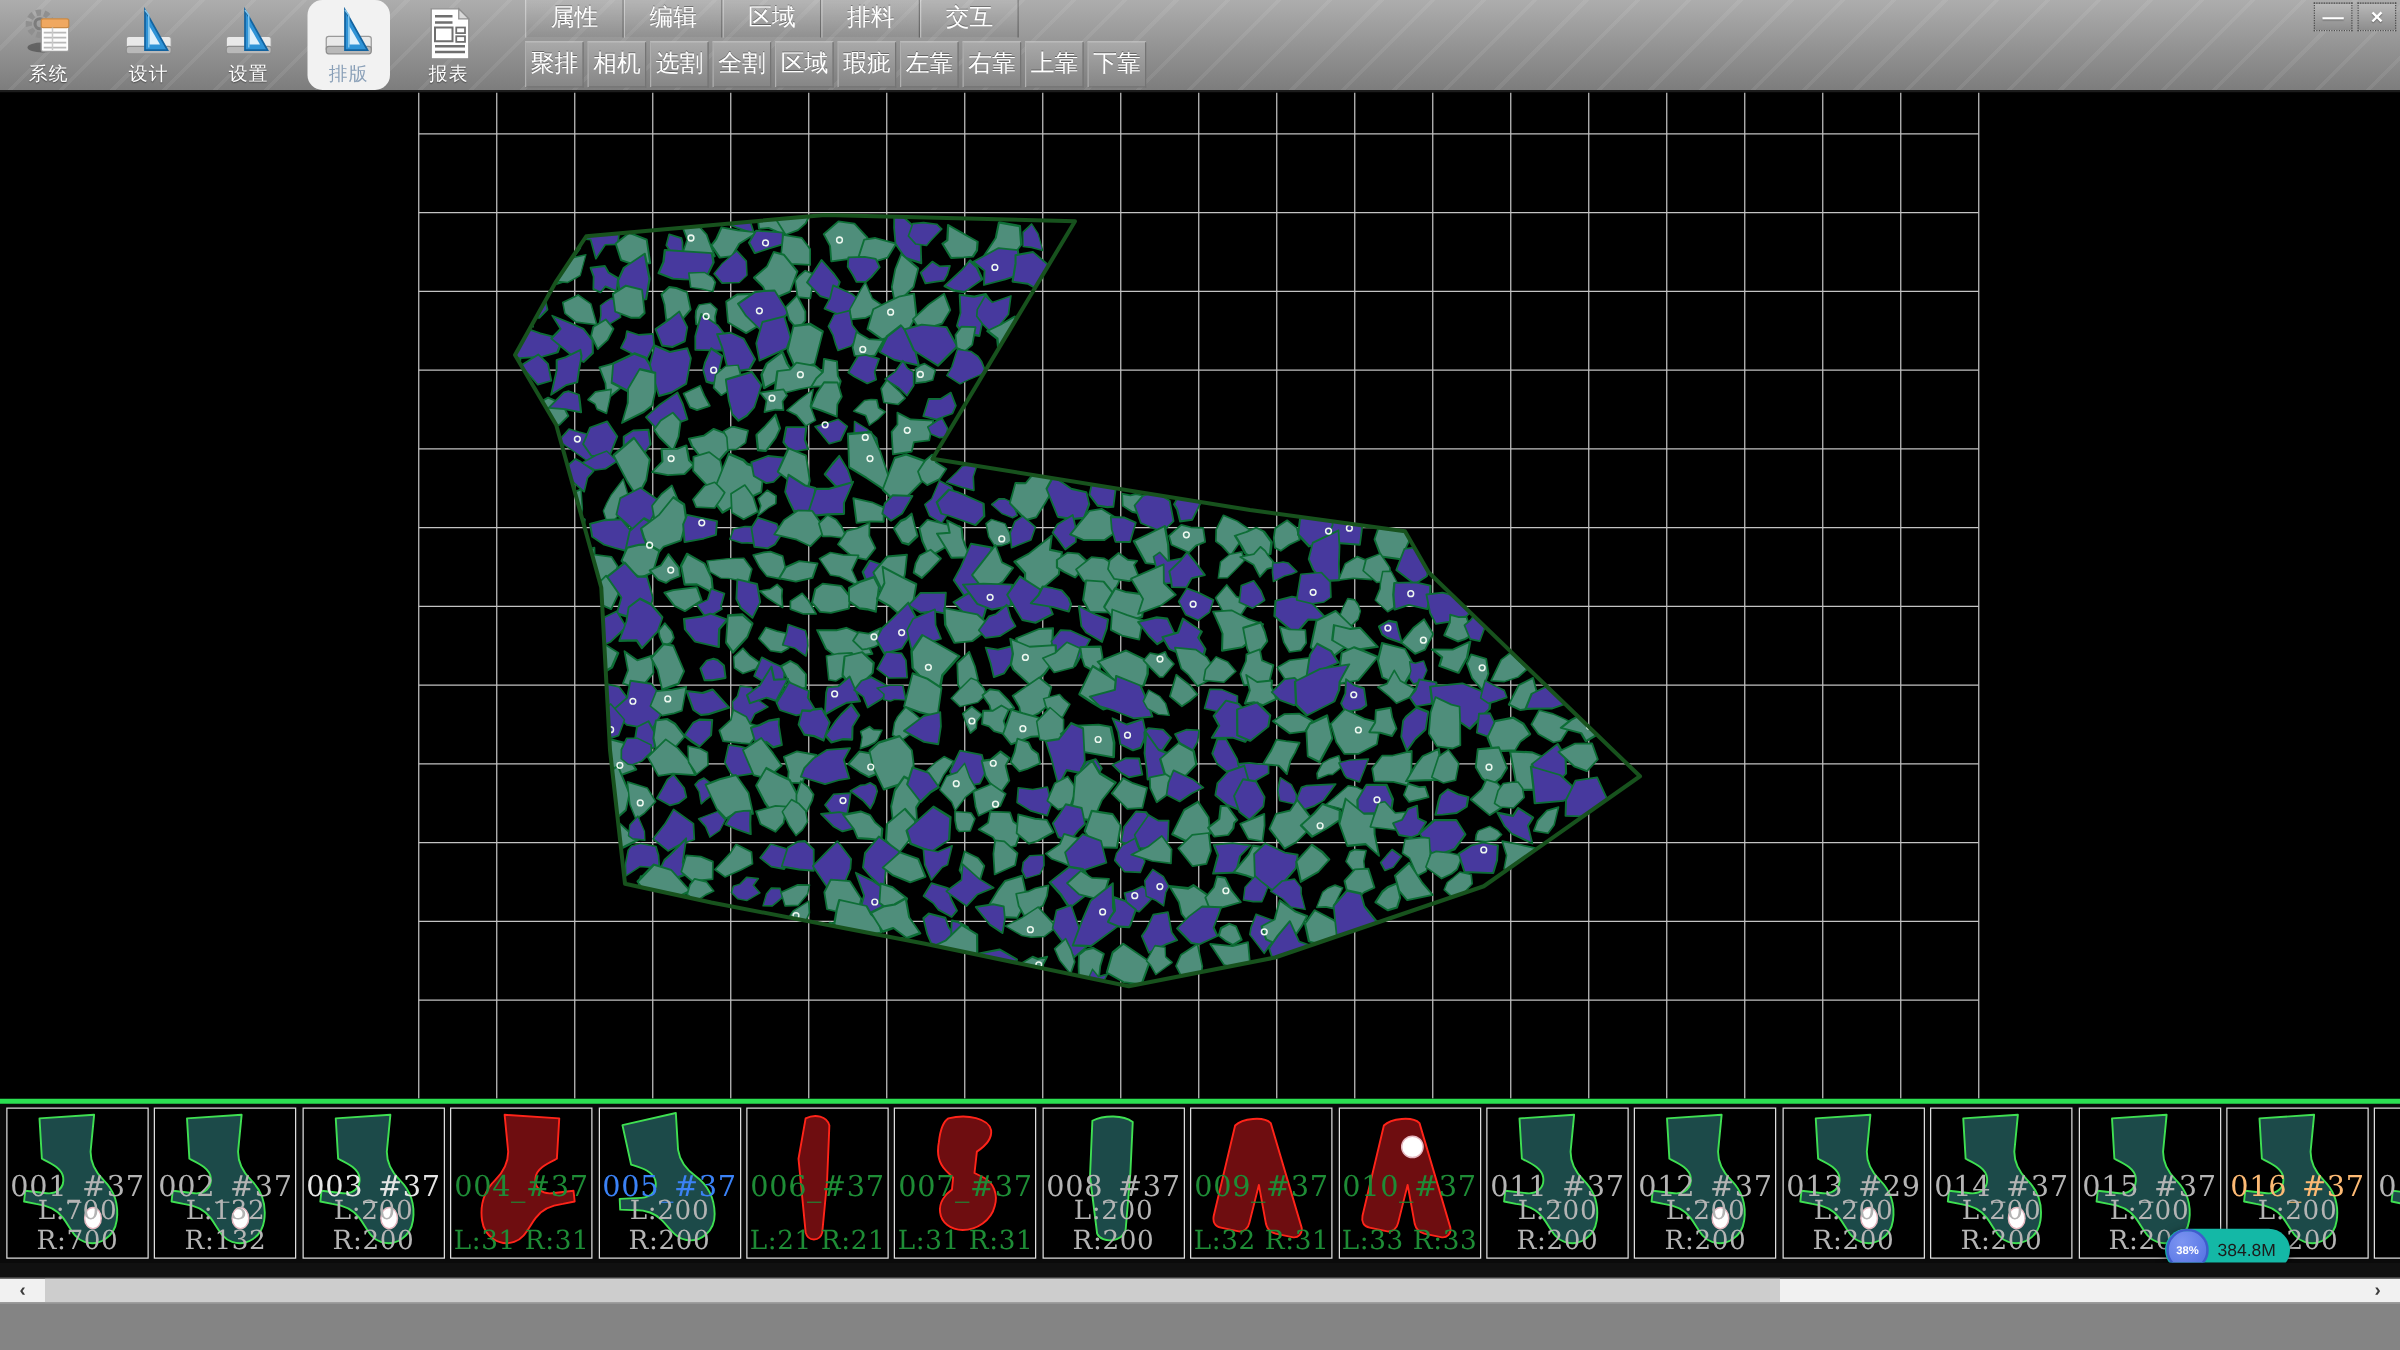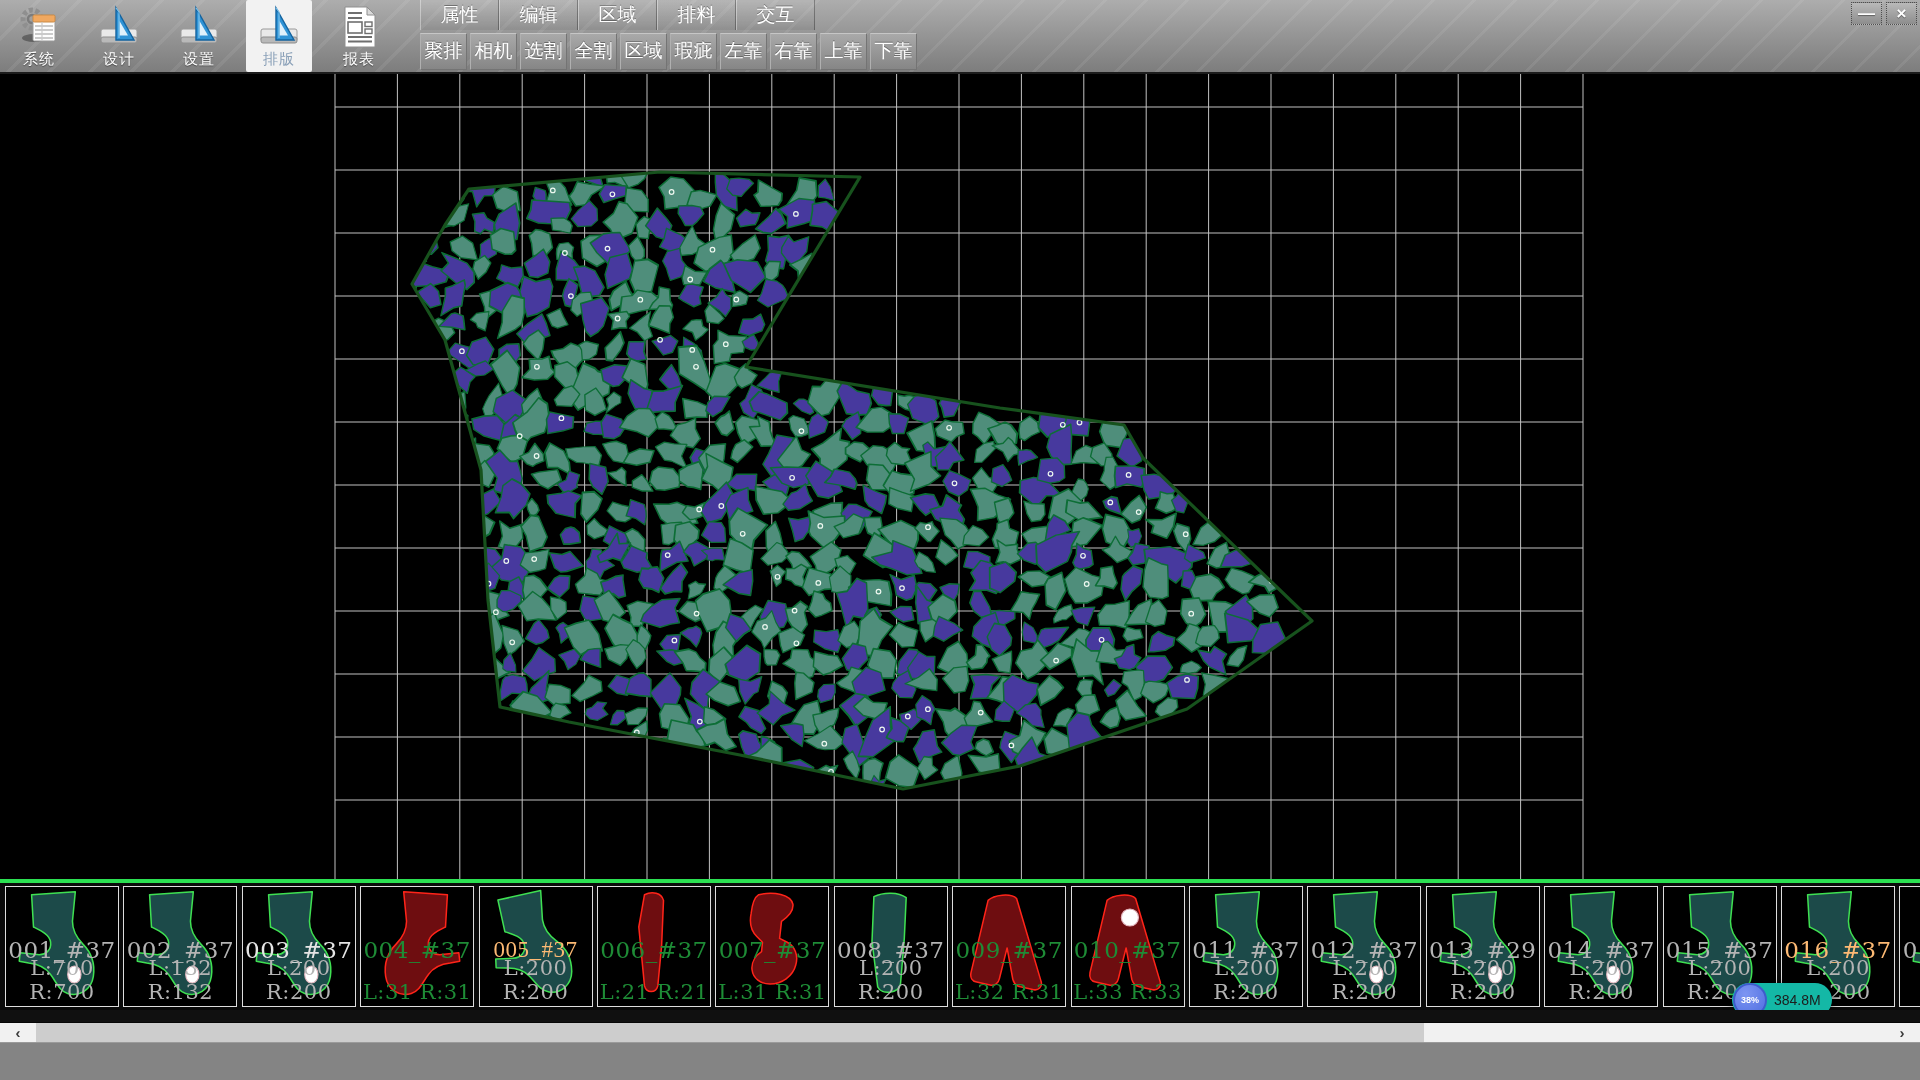--- a/index.html
+++ b/index.html
@@ -12,21 +12,21 @@
     background:linear-gradient(180deg,#adadad 0%,#979797 45%,#7d7d7d 100%);
     border-bottom:2px solid #1c1c1c;overflow:hidden;}
   .toolbar::after{content:"";position:absolute;inset:0;pointer-events:none;
     background:repeating-linear-gradient(135deg,transparent 0 26px,rgba(255,255,255,.07) 26px 29px);}
   .navbtns{position:absolute;left:6px;top:0;height:72px;display:flex;gap:14px;z-index:3;}
   .navbtn{width:66px;height:72px;display:flex;flex-direction:column;align-items:center;
     justify-content:flex-start;padding-top:5px;box-sizing:border-box;cursor:pointer;}
   .navbtn .nicon{width:42px;height:44px;display:block;}
   .navbtn .nlabel{font-size:15px;color:#fff;margin-top:1px;text-shadow:0 1px 1px rgba(0,0,0,.45);
     letter-spacing:1px;white-space:nowrap;}
-  .navbtn.active{background:#f2f2f2;border-radius:2px;}
+  .navbtn.active{background:#f2f2f2;border-radius:12px;}
   .navbtn.active .nlabel{color:#8aa0b8;text-shadow:none;}
 
   .menus{position:absolute;left:420px;top:0;z-index:3;}
   .menutabs{display:flex;height:30px;}
   .menutab{width:77px;height:30px;line-height:30px;text-align:center;font-size:19px;color:#fff;
     text-shadow:0 -1px 0 rgba(0,0,0,.35);cursor:pointer;
     border-left:1px solid rgba(255,255,255,.38);border-right:1px solid rgba(0,0,0,.30);
     background:linear-gradient(180deg,rgba(255,255,255,.10),rgba(0,0,0,.06));}
   .toolrow{display:flex;height:40px;align-items:center;margin-top:1px;}
   .toolbtn{width:47px;height:37px;margin-right:3px;display:flex;align-items:center;justify-content:center;
@@ -907,21 +907,21 @@
           </svg>
           <div class="t-name" style="color: rgb(30, 140, 54);">004_#37</div>
           <div class="t-counts" style="color: rgb(30, 140, 54);">L:31 R:31</div>
         </div>
         <div class="thumb" style="left: 478.6px;">
           <svg viewBox="0 0 100 120">
             <g transform="rotate(-9 50 60)">
               <path d="M18,6 L64,3 L61,34 C61,44 66,52 72,58 C80,66 85,78 83,92 C81,106 68,114 56,110 C47,107 44,98 38,90 C33,83 24,79 15,78 L5,76 L6,67 L24,69 C33,70 39,64 38,56 C37,48 28,44 20,40 Z" fill="#1c4a49" stroke="#3fe052" stroke-width="1.6" stroke-linejoin="round"></path>
             </g>
           </svg>
-          <div class="t-name" style="color: #fdba74; font-family: Liberation Serif, serif;">005_#37</div>
+          <div class="t-name" style="color: #3b82f6;">005_#37</div>
           <div class="t-counts" style="color: rgb(180, 180, 180);">L:200 R:200</div>
         </div>
         <div class="thumb" style="left: 597px;">
           <svg viewBox="0 0 100 120">
             <g>
               <path d="M40,6 C48,2 58,4 60,12 L58,60 L54,102 C52,110 42,110 40,102 L34,40 Z" fill="#6e0d10" stroke="#ff2419" stroke-width="1.6" stroke-linejoin="round"></path>
             </g>
           </svg>
           <div class="t-name" style="color: rgb(30, 140, 54);">006_#37</div>
           <div class="t-counts" style="color: rgb(30, 140, 54);">L:21 R:21</div>

